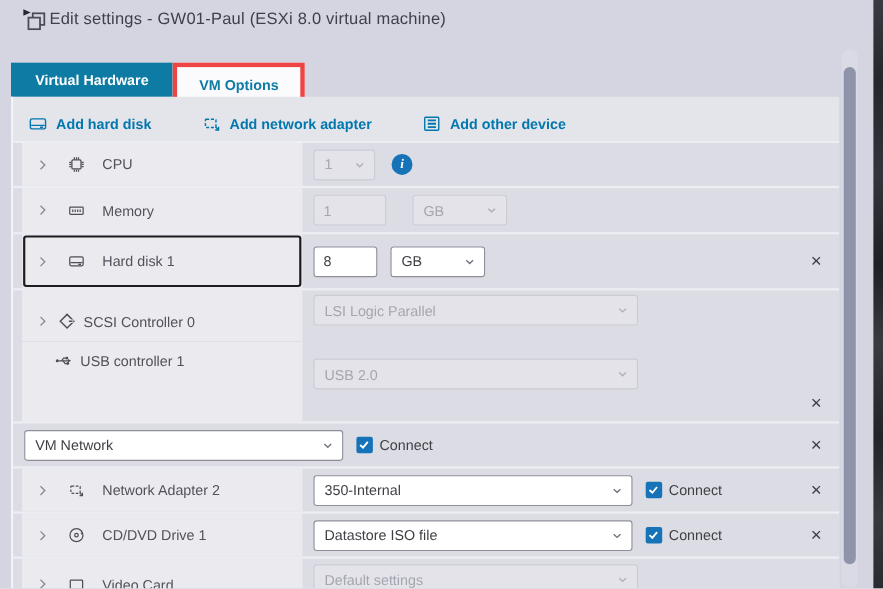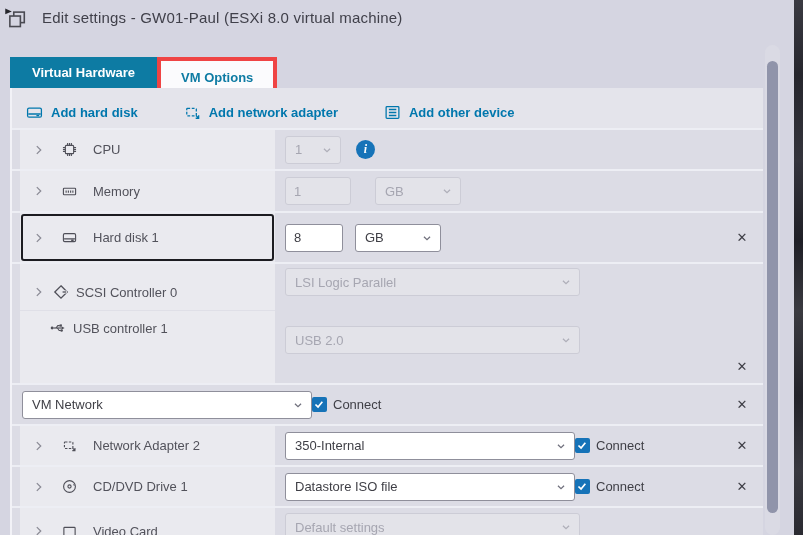--- a/index.html
+++ b/index.html
@@ -7,21 +7,21 @@
   body {
     position:relative;
     overflow:hidden;
     background:#d5d5e1;
     font-family:"Liberation Sans", sans-serif;
     color:#4a4a54;
   }
   svg { display:block; }
 
   
-  .titlebar { position:absolute; left:4px; top:6px; display:flex; align-items:center; gap:16px; }
+  .titlebar { position:absolute; left:20px; top:6px; display:flex; align-items:center; gap:3px; }
   .vm-ic { width:22px; height:22px; }
   .title { font-size:15px; color:#40404a; letter-spacing:.2px; }
 
   
   .tabs { position:absolute; left:10px; top:57px; display:flex; align-items:flex-start; }
   .tab { display:flex; align-items:center; font-size:13px; font-weight:bold; cursor:pointer; }
   .tab.active { height:31px; padding:0 22px; background:var(--accent); color:#fff; }
   .tab.inactive { height:40px; padding:0 20px; background:#fbfbfd; color:var(--accent);
                   border:4px solid #ef4444; }
 
@@ -59,21 +59,21 @@
 
   .info { width:19px; height:19px; border-radius:50%; background:var(--checkbox); color:#fff;
           font-size:12px; font-weight:bold; font-style:italic;
           font-family:"Liberation Serif", serif;
           display:flex; align-items:center; justify-content:center; margin-left:15px; cursor:pointer; }
 
   .xbtn { position:absolute; right:12px; top:50%; transform:translateY(-50%);
           width:18px; height:18px; display:flex; align-items:center; justify-content:center;
           font-size:13px; color:#3e3e46; cursor:pointer; }
 
-  .cbwrap { display:flex; align-items:center; gap:6px; cursor:pointer; }
+  .cbwrap { display:flex; align-items:center; gap:6px; margin-left:12px; cursor:pointer; }
   .cbox { width:15px; height:15px; background:var(--checkbox); border-radius:2px;
           display:flex; align-items:center; justify-content:center; }
   .cbl { font-size:13px; color:#3f3f46; }
 
   
   .block .cell-label { display:block; padding:0; }
   .block .sub1 { display:flex; align-items:center; gap:7px; padding:20px 0 0 12px; }
   .block .sepline { height:1px; background:#dfdfe7; margin:10px 0 0 0; }
   .block .sub2 { display:flex; align-items:center; gap:7px; padding:9px 0 0 30px; }
   .block .cell-controls { display:block; }

